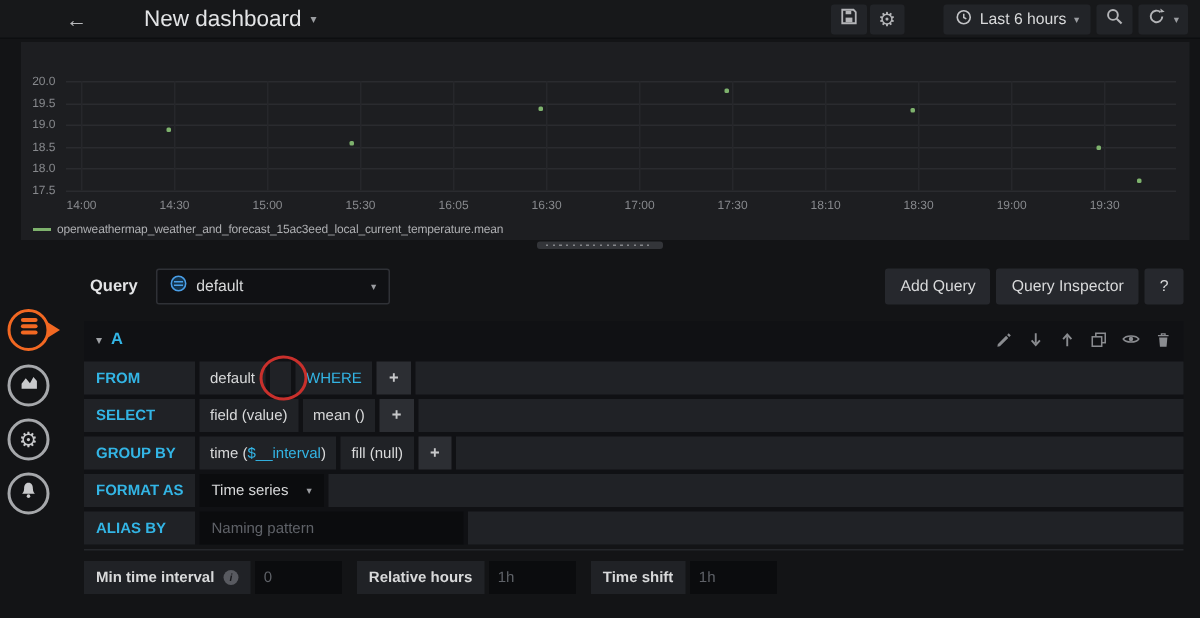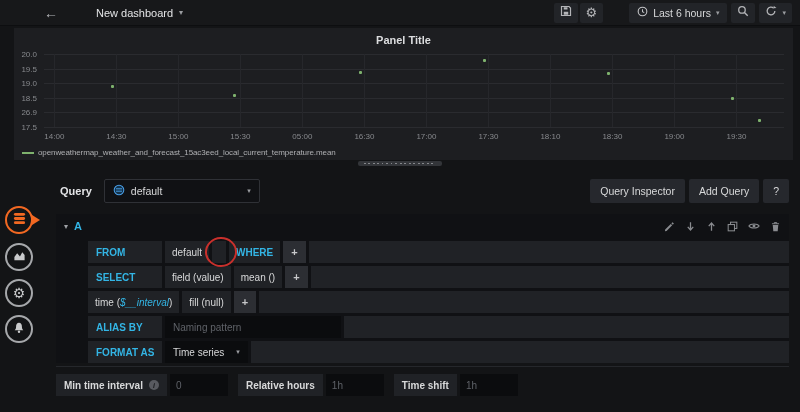--- a/index.html
+++ b/index.html
@@ -2,21 +2,21 @@
 <html style="--blue: #33b5e5; --orange: #f26822; --red: #c9302c;"><head>
 <meta charset="utf-8">
 <style>
   html,body{margin:0;padding:0;}
   body{width:800px;height:412px;background:#131416;font-family:"Liberation Sans",sans-serif;color:#d8d9da;overflow:hidden;position:relative;-webkit-font-smoothing:antialiased;}
   .page{position:relative;width:800px;height:412px;}
 
   
   .navbar{position:absolute;left:0;top:0;width:100%;height:26px;background:#17181a;display:flex;align-items:center;box-sizing:border-box;padding:0 8px 0 44px;border-bottom:1px solid #0d0e10;}
   .back-ic{color:#b7b8bb;font-size:14px;line-height:1;cursor:pointer;}
-  .nav-title{margin-left:38px;font-size:11px;color:#e3e4e6;font-weight:400;cursor:pointer;}
+  .nav-title{margin-left:38px;font-size:15px;color:#e3e4e6;font-weight:400;cursor:pointer;}
   .nav-caret{color:#9b9da1;font-size:8px;margin-left:6px;cursor:pointer;}
   .nav-right{margin-left:auto;display:flex;align-items:center;}
   .nav-btn{height:20px;background:#222428;border:none;border-radius:2px;display:flex;align-items:center;justify-content:center;color:#b4b5b8;cursor:pointer;padding:0 6px;margin-left:2px;}
   .nav-btn.time{margin-left:26px;gap:5px;font-size:10.5px;color:#d8d9da;padding:0 8px;}
   .nav-btn.search{margin-left:4px;}
   .nav-btn.refresh{margin-left:4px;gap:5px;}
   .nav-btn .cg{font-size:7px;color:#9b9da1;}
   .gear-glyph{font-size:13px;line-height:1;}
 
   
@@ -53,25 +53,25 @@
   .spacer{flex:1;}
   .hdr-btn{height:24px;background:#26282d;border:none;border-radius:2px;color:#d8d9da;font-size:10.5px;padding:0 10px;margin-left:4px;cursor:pointer;font-family:inherit;}
 
   .query-card{background:#101114;padding-bottom:0;}
   .qc-header{height:24px;display:flex;align-items:center;padding:0 8px;margin-bottom:3px;}
   .qc-caret{font-size:8px;color:#9fa1a5;margin-right:6px;cursor:pointer;}
   .qc-ref{font-size:11px;font-weight:700;color:var(--blue,#33b5e5);}
   .qc-icons{margin-left:auto;display:flex;gap:10px;align-items:center;color:#8a8c90;}
   .qc-icons svg{display:block;cursor:pointer;}
 
-  .q-row{display:flex;gap:3px;height:22px;margin-bottom:3px;margin-left:32px;}
+  .q-row{display:flex;gap:3px;height:22px;margin-bottom:3px;}
   .q-label{width:66px;flex:none;background:#202226;color:var(--blue,#33b5e5);font-size:10px;font-weight:700;display:flex;align-items:center;padding-left:8px;white-space:pre;}
   .q-seg{background:#202226;color:#d8d9da;font-size:10px;display:flex;align-items:center;padding:0 7px;flex:none;position:relative;white-space:pre;cursor:pointer;}
-  .q-seg .var{color:var(--blue,#33b5e5);font-style:italic;}
-  .q-seg.keyword{color:var(--blue,#33b5e5);font-weight:700;}
+  .q-seg .var{color:var(--blue,#33b5e5);}
+  .q-seg.keyword{color:var(--blue,#33b5e5);font-weight:400;}
   .q-seg.plus{background:#2c2e33;color:#c7c8ca;font-weight:700;font-size:11px;padding:0 8px;}
   .q-fill{flex:1;background:#202226;}
   .meas-text{font-size:8.5px;letter-spacing:-0.2px;}
   .annotation-ellipse{position:absolute;left:-7px;right:-11px;top:-4px;bottom:-4px;border:2px solid var(--red,#c9302c);border-radius:50%;transform:rotate(-1.2deg);pointer-events:none;z-index:5;}
   .q-select{background:#0b0c0e;display:flex;align-items:center;gap:12px;padding:0 8px;font-size:10px;flex:none;cursor:pointer;}
   .q-select .ds-caret{margin-left:0;}
   .alias-input{width:160px;flex:none;background:#0b0c0e;border:none;color:#d8d9da;font-size:10px;padding:0 8px;height:22px;font-family:inherit;box-sizing:content-box;}
   input::placeholder{color:#5f6268;}
 
   .options-row{display:flex;align-items:center;margin-top:3px;border-top:1px solid #25272b;padding-top:7px;height:22px;}
@@ -117,27 +117,26 @@
         <span><svg width="12" height="12" viewBox="0 0 14 14">
               <path d="M11.5 7 a4.5 4.5 0 1 1 -1.4 -3.3" fill="none" stroke="#b4b5b8" stroke-width="1.5"></path>
               <path d="M10 0.8 l0.4 3 l3 -0.4 z" fill="#b4b5b8"></path>
             </svg></span>
         <span class="cg">▾</span>
       </button>
     </div>
   </div>
 
   <div class="chart-panel">
-    <div class="panel-title">Panel Title</div>
     <div class="y-axis">
         <div class="y-tick" style="top: 0%; margin-left: 25px;">20.0</div>
         <div class="y-tick" style="top: 20%;">19.5</div>
         <div class="y-tick" style="top: 40%;">19.0</div>
         <div class="y-tick" style="top: 60%;">18.5</div>
-        <div class="y-tick" style="top: 80%;">26.9</div>
+        <div class="y-tick" style="top: 80%;">18.0</div>
         <div class="y-tick" style="top: 100%;">17.5</div>
       </div>
     <div class="plot">
         <div class="hgrid" style="top: 0%;"></div>
         <div class="hgrid" style="top: 20%;"></div>
         <div class="hgrid" style="top: 40%;"></div>
         <div class="hgrid" style="top: 60%;"></div>
         <div class="hgrid" style="top: 80%;"></div>
         <div class="hgrid" style="top: 100%;"></div>
         <div class="vgrid" style="left: 1.39665%;"></div>
@@ -158,21 +157,21 @@
         <div class="pt" title="17:28 : 19.8" style="left: 59.4972%; top: 8%; background: rgb(126, 178, 109);"></div>
         <div class="pt" title="18:28 : 19.35" style="left: 76.257%; top: 26%; background: rgb(126, 178, 109);"></div>
         <div class="pt" title="19:28 : 18.5" style="left: 93.0168%; top: 60%; background: rgb(126, 178, 109);"></div>
         <div class="pt" title="19:41 : 17.75" style="left: 96.648%; top: 90%; background: rgb(126, 178, 109);"></div>
       </div>
     <div class="x-axis">
         <div class="x-tick" style="left: 1.39665%;">14:00</div>
         <div class="x-tick" style="left: 9.77654%;">14:30</div>
         <div class="x-tick" style="left: 18.1564%;">15:00</div>
         <div class="x-tick" style="left: 26.5363%;">15:30</div>
-        <div class="x-tick" style="left: 34.9162%;">05:00</div>
+        <div class="x-tick" style="left: 34.9162%;">16:05</div>
         <div class="x-tick" style="left: 43.2961%;">16:30</div>
         <div class="x-tick" style="left: 51.676%;">17:00</div>
         <div class="x-tick" style="left: 60.0559%;">17:30</div>
         <div class="x-tick" style="left: 68.4358%;">18:10</div>
         <div class="x-tick" style="left: 76.8156%;">18:30</div>
         <div class="x-tick" style="left: 85.1955%;">19:00</div>
         <div class="x-tick" style="left: 93.5754%;">19:30</div>
       </div>
     <div class="legend">
       <span class="legend-dash" style="background: rgb(126, 178, 109);"></span>
@@ -215,22 +214,22 @@
       <span class="q-title">Query</span>
       <div class="ds-picker">
         <span><svg width="12" height="12" viewBox="0 0 14 14">
               <circle cx="7" cy="7" r="5.6" fill="#13324a" stroke="#4a9fe8" stroke-width="1.2"></circle>
               <path d="M3.5 5.6 h7 M3.5 8.4 h7" stroke="#4a9fe8" stroke-width="1.1"></path>
             </svg></span>
         <span class="ds-name">default</span>
         <span class="ds-caret">▾</span>
       </div>
       <div class="spacer"></div>
+      <button class="hdr-btn">Add Query</button>
       <button class="hdr-btn">Query Inspector</button>
-      <button class="hdr-btn">Add Query</button>
       <button class="hdr-btn">?</button>
     </div>
 
     <div class="query-card">
       <div class="qc-header">
         <span class="qc-caret">▾</span>
         <span class="qc-ref">A</span>
         <div class="qc-icons">
           <span>
               <svg width="11" height="11" viewBox="0 0 14 14">
@@ -281,40 +280,41 @@
 
       <div class="q-row">
         <div class="q-label">SELECT</div>
         <div class="q-seg"><span>field (value)</span></div>
         <div class="q-seg"><span>mean ()</span></div>
         <div class="q-seg plus">+</div>
         <div class="q-fill"></div>
       </div>
 
       <div class="q-row">
+        <div class="q-label">GROUP BY</div>
         <div class="q-seg"><span>time (</span><span class="var">$__interval</span><span>)</span></div>
         <div class="q-seg"><span>fill (null)</span></div>
         <div class="q-seg plus">+</div>
-        <div class="q-fill"></div>
-      </div>
-
-      <div class="q-row">
-        <div class="q-label">ALIAS BY</div>
-        <input class="alias-input" placeholder="Naming pattern" style="">
         <div class="q-fill"></div>
       </div>
 
       <div class="q-row">
         <div class="q-label">FORMAT AS</div>
         <div class="q-select">
           <span>Time series</span>
           <span class="ds-caret">▾</span>
         </div>
         <div class="q-fill"></div>
       </div>
+
+      <div class="q-row">
+        <div class="q-label">ALIAS BY</div>
+        <input class="alias-input" placeholder="Naming pattern" style="">
+        <div class="q-fill"></div>
+      </div>
     </div>
 
     <div class="options-row">
       <div class="opt-label">
         <span>Min time interval</span>
         <span class="info-icon">i</span>
       </div>
       <input class="opt-input" placeholder="0" style="">
       <div class="opt-label">
         <span>Relative hours</span>

